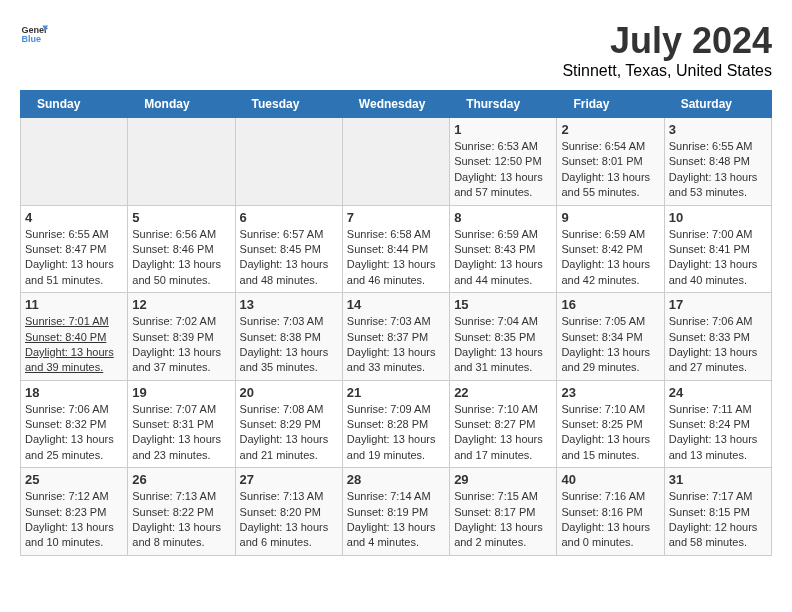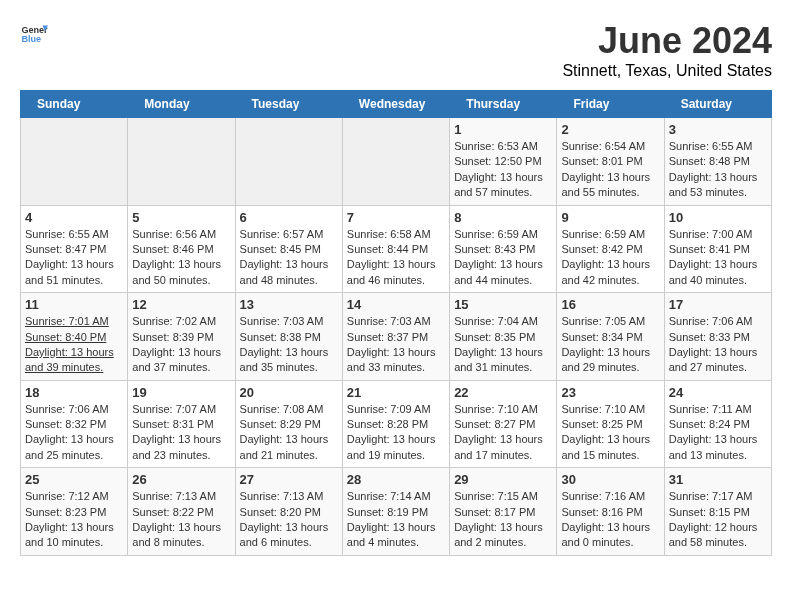--- a/index.html
+++ b/index.html
@@ -81,21 +81,21 @@
 
 <div class="header-area">
   <div class="logo">
     <svg class="logo-icon" viewBox="0 0 40 40">
       <text x="2" y="18" font-size="13" font-weight="bold" fill="#333">General</text>
       <text x="2" y="32" font-size="13" font-weight="bold" fill="#4a90d9">Blue</text>
       <polygon points="32,8 40,8 36,16" fill="#4a90d9"></polygon>
     </svg>
   </div>
   <div class="title-area">
-    <div class="main-title">June 2024</div>
+    <div class="main-title">July 2024</div>
     <div class="sub-title">Stinnett, Texas, United States</div>
   </div>
 </div>
 
 <table>
   <thead>
     <tr id="weekday-header">
     <th>Sunday</th>
         <th>Monday</th>
         <th>Tuesday</th>
@@ -287,21 +287,21 @@
 Sunset: 8:19 PM
 Daylight: 13 hours and 4 minutes.</div>
         </td>
         <td>
           <span class="day-number">29</span>
           <div class="day-info" style="white-space: pre-line;">Sunrise: 7:15 AM
 Sunset: 8:17 PM
 Daylight: 13 hours and 2 minutes.</div>
         </td>
         <td>
-          <span class="day-number">30</span>
+          <span class="day-number">40</span>
           <div class="day-info" style="white-space: pre-line;">Sunrise: 7:16 AM
 Sunset: 8:16 PM
 Daylight: 13 hours and 0 minutes.</div>
         </td>
         <td>
           <span class="day-number">31</span>
           <div class="day-info" style="white-space: pre-line;">Sunrise: 7:17 AM
 Sunset: 8:15 PM
 Daylight: 12 hours and 58 minutes.</div>
         </td>

